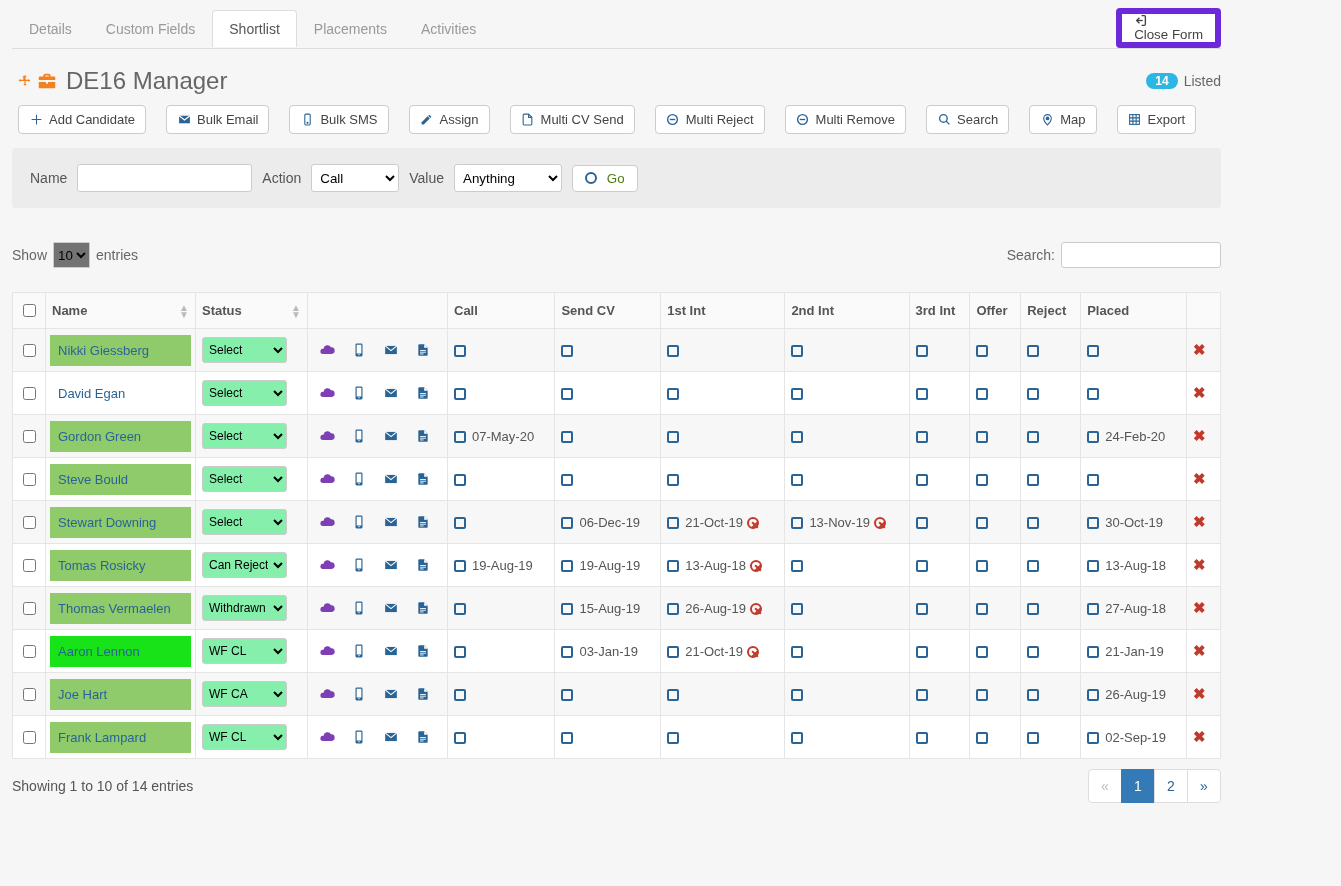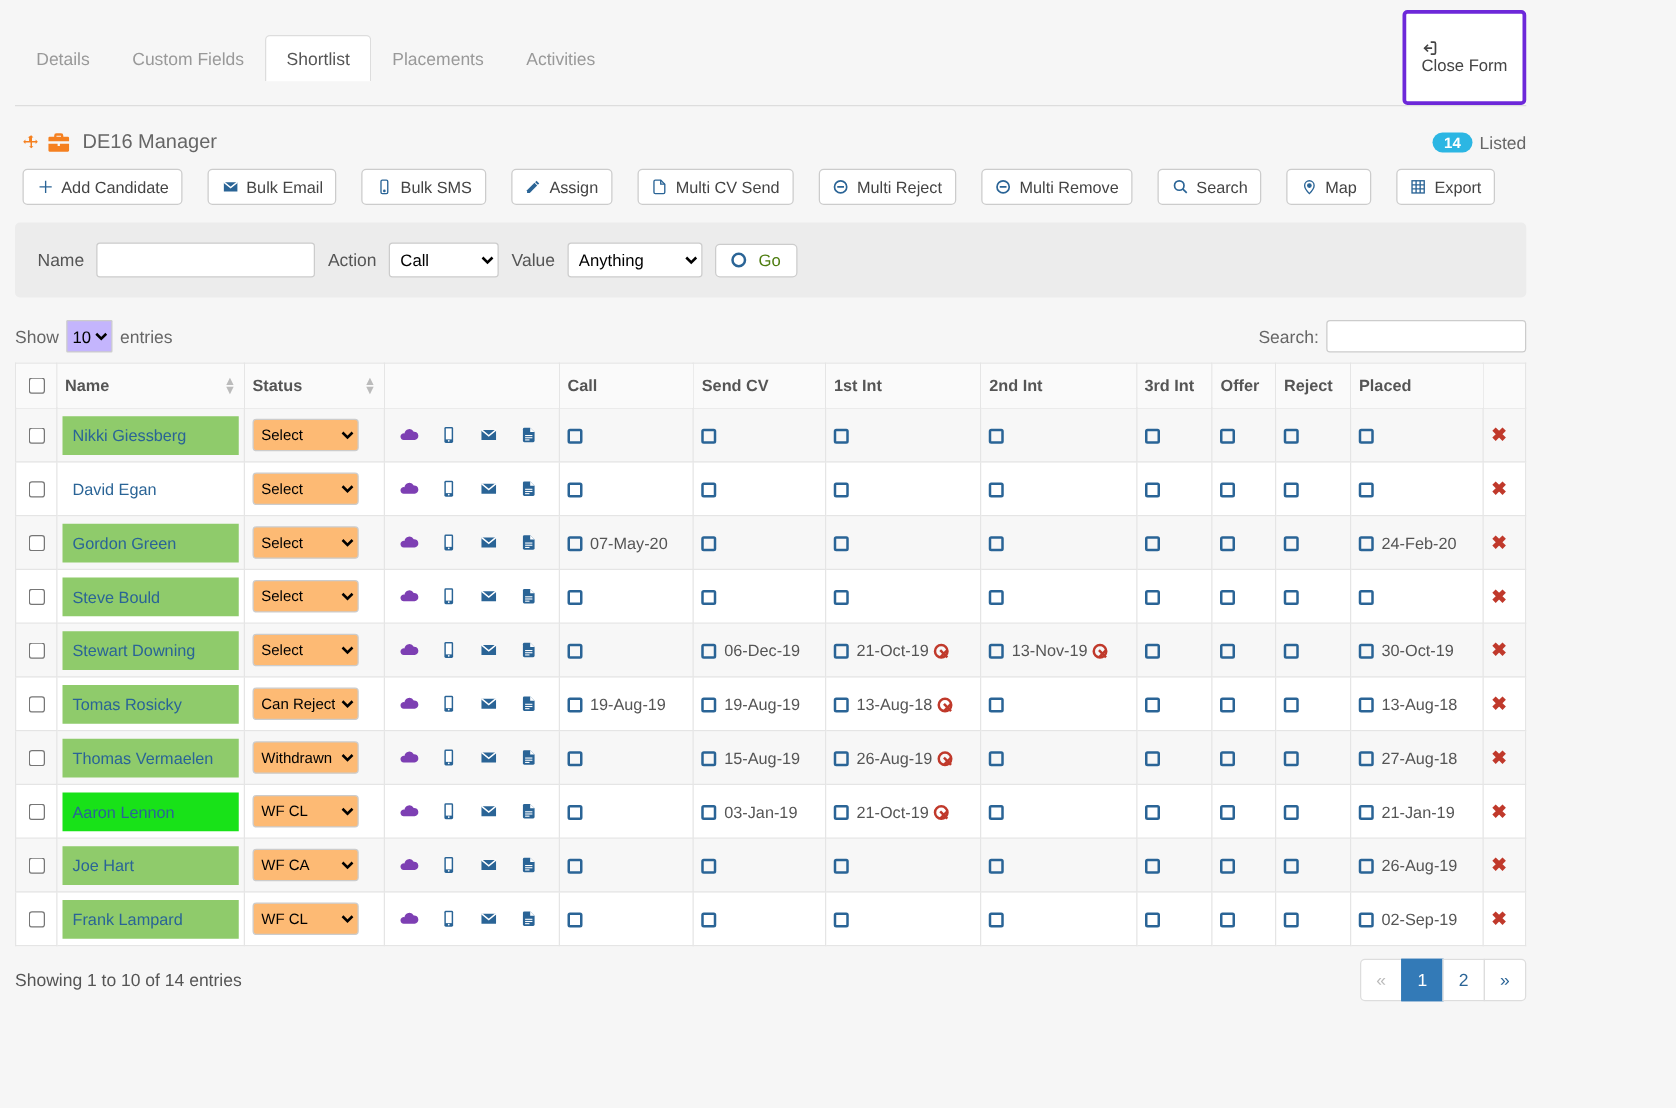--- a/index.html
+++ b/index.html
@@ -26,33 +26,33 @@
     background: transparent;
   }
   .tab.active {
     background: #fff;
     color: #555;
     border-color: #ddd;
   }
   .close-form {
     margin-left: auto;
     background: #fff;
-    border: 3px solid #6d28d9;
+    border: 6px solid #6d28d9;
     border-radius: 4px;
-    padding: 21px 12px;
+    padding: 0 12px;
     cursor: pointer;
     color: #444;
   }
   .close-form svg { vertical-align: -2px; margin-right: 4px; }
 
   
   .title-row { display: flex; align-items: center; margin: 0 0 10px 6px; }
   .move-icon { color: #f58020; margin-right: 4px; }
   .case-icon { color: #f58020; margin-right: 8px; }
-  .page-title { font-size: 16px; color: #666; font-weight: 400; }
+  .page-title { font-size: 24px; color: #666; font-weight: 400; }
   .listed-pill {
     margin-left: auto;
     display: inline-flex;
     align-items: center;
     gap: 6px;
     font-size: 14px;
     color: #666;
   }
   .listed-count {
     background: #2cb6e3;
@@ -99,21 +99,21 @@
   .go-btn {
     background: #fff; border: 1px solid #ccc; border-radius: 4px; padding: 5px 12px; cursor: pointer; color:#4d7c0f;
   }
   .go-btn::before {
     content:""; display:inline-block; width:8px; height:8px; border:2px solid #2a6496; border-radius:50%; margin-right:6px; vertical-align:-1px;
   }
 
   
   .entries-row { display: flex; align-items: center; margin: 0 0 8px 0; }
   .entries-row label { color:#666; }
-  .entries-row select { height: 26px; border:1px solid #ccc; border-radius:1px; margin: 0 6px; background:#c4b5fd; }
+  .entries-row select { height: 26px; border:1px solid #ccc; border-radius:1px; margin: 16px 6px; background:#737373; }
   .search-right { margin-left: auto; display:flex; align-items:center; gap:6px; }
   .search-right input { height:26px; width:160px; border:1px solid #ccc; border-radius:3px; padding:0 6px; }
 
   
   table.data {
     width: 100%;
     border-collapse: collapse;
     background: #fff;
     border: 1px solid #ddd;
   }
@@ -138,21 +138,21 @@
     height:100%;
     color:#2a6496;
     font-weight:400;
     cursor:pointer;
   }
   .bg-green  { background:#8fcb6b; }
   .bg-bright { background:#18e218; }
   .bg-white  { background:#fff; }
 
   .status-sel {
-    width: 85px; height:26px; border:1px solid #ccc; border-radius:3px; background:#fdba74; font-size:12px; padding:0 2px;
+    width: 85px; height:26px; border:1px solid #ccc; border-radius:3px; background:#86efac; font-size:12px; padding:0 2px;
   }
 
   .row-icons { display:flex; gap:16px; align-items:center; justify-content:flex-start; padding-left:4px;}
   .row-icons .ic { cursor:pointer; }
   .purple { color:#7d3fb3; }
   .blue   { color:#2a6496; }
 
   .sq {
     display:inline-block;
     width:12px; height:12px;

